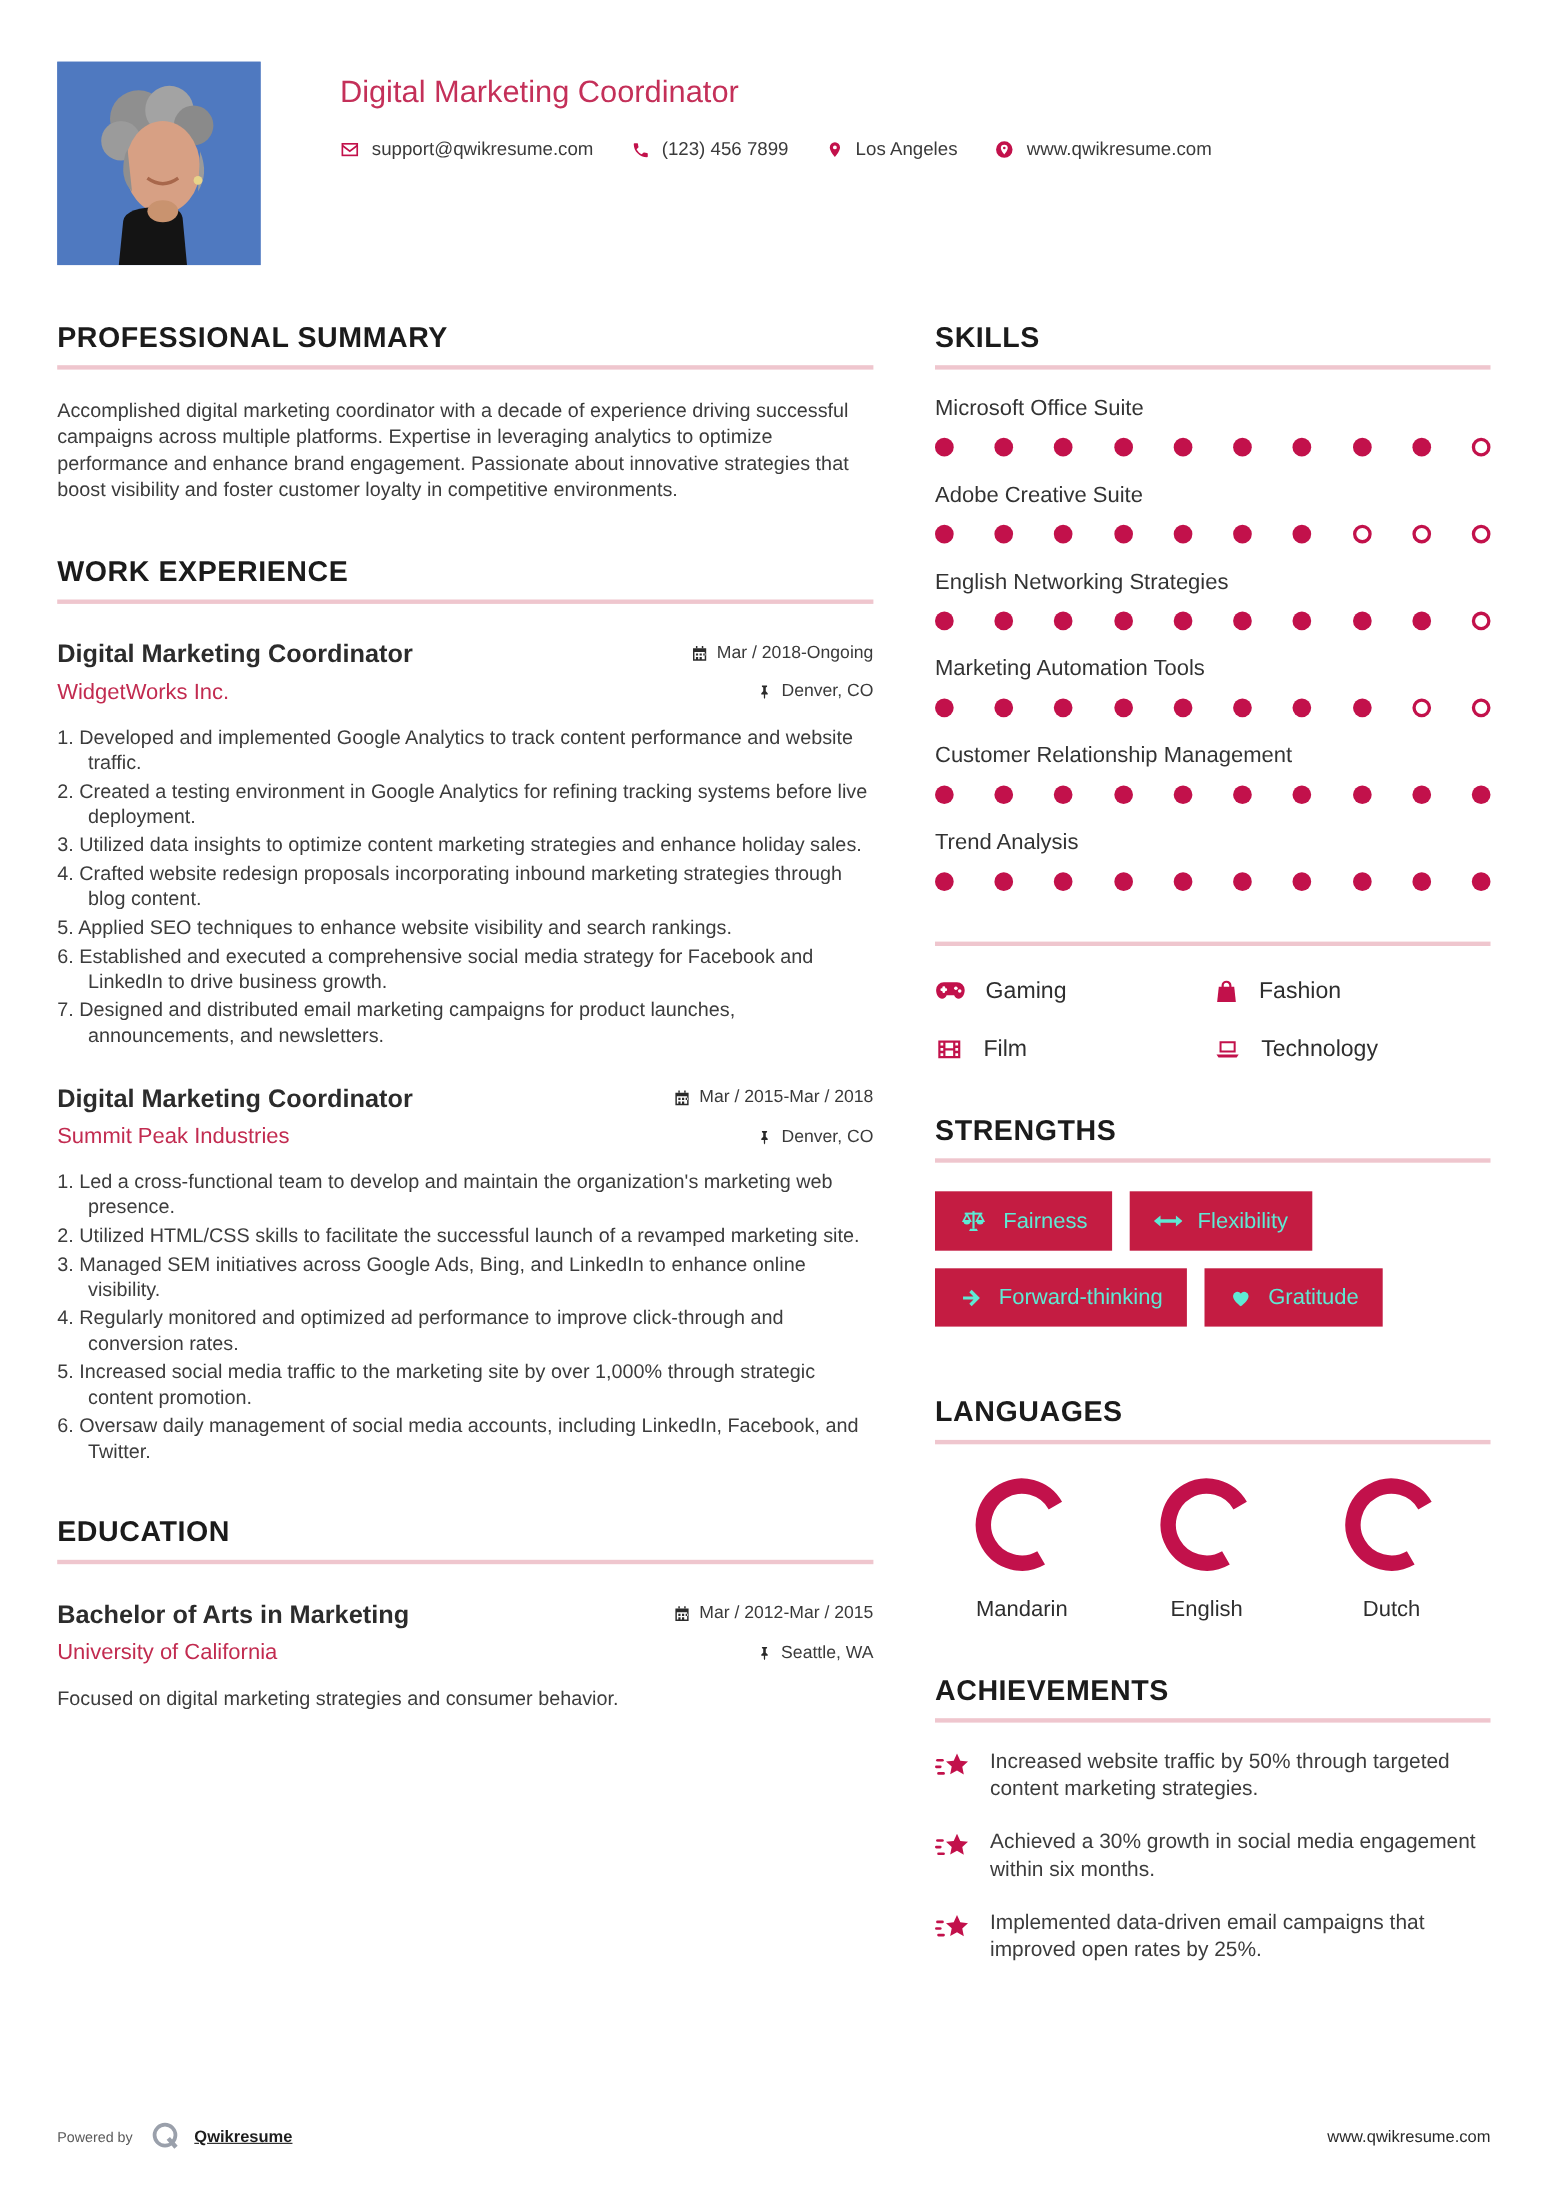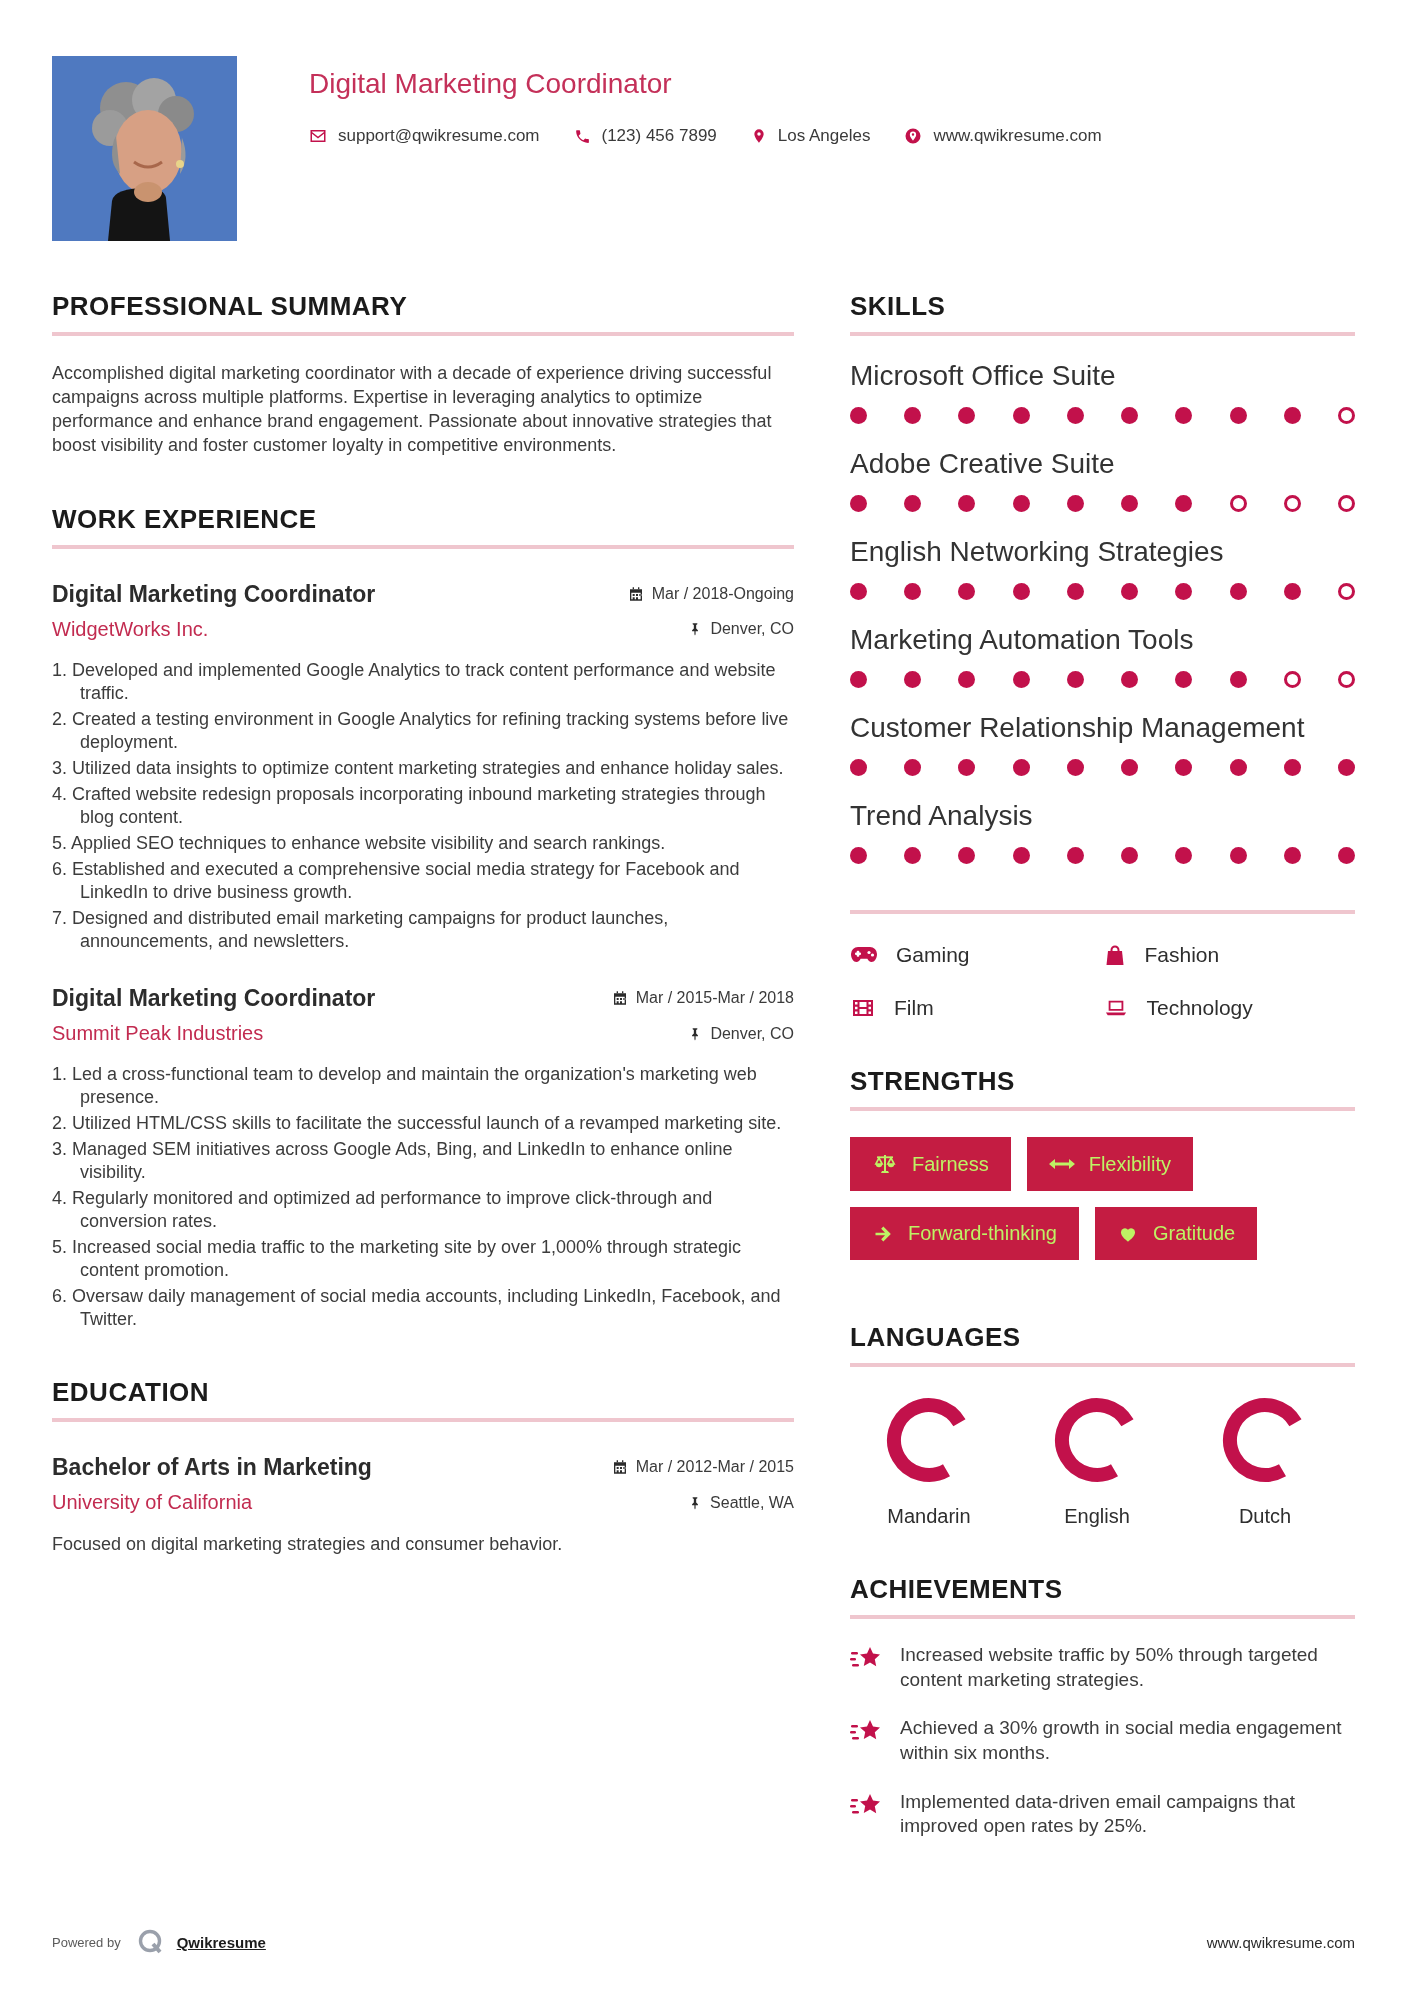--- a/index.html
+++ b/index.html
@@ -45,33 +45,33 @@
   ol.duties{list-style:none;margin:18px 0 0 0;padding:0;counter-reset:duty;}
   ol.duties li{
     counter-increment:duty;
     font-size:18px;line-height:1.28;color:#3c3c3c;
     padding-left:28px;text-indent:-28px;margin-bottom:3px;
   }
   ol.duties li::before{content:counter(duty) ". ";}
   
   .edu-note{font-size:18px;margin-top:20px;color:#3c3c3c;}
   
-  .skill-name{font-size:28px;color:#333;margin-top:24px;}
+  .skill-name{font-size:20px;color:#333;margin-top:24px;}
   .dots{display:flex;justify-content:space-between;margin-top:15px;}
   .dot{width:17px;height:17px;border-radius:50%;background:#c2114b;}
   .dot.hollow{background:#fff;border:3px solid #c2114b;}
   
   .interests-grid{display:grid;grid-template-columns:1fr 1fr;row-gap:28px;margin-top:28px;}
   .interest{display:flex;align-items:center;font-size:21px;color:#2e2e2e;}
   .interest .ic{color:#c2114b;margin-right:18px;display:inline-flex;}
   
   .strengths{display:flex;flex-wrap:wrap;margin-top:26px;}
   .badge{
     display:inline-flex;align-items:center;
-    background:#c41c42;color:#bef264;
+    background:#c41c42;color:#5eead4;
     font-size:20px;padding:15px 22px;margin:0 16px 16px 0;
   }
   .badge .ic{margin-right:14px;display:inline-flex;}
   
   .langs{display:flex;margin-top:30px;}
   .lang{width:158px;display:flex;flex-direction:column;align-items:center;margin-right:10px;}
   .lang-label{font-size:20px;color:#2e2e2e;margin-top:18px;}
   
   .ach{display:flex;align-items:flex-start;margin-top:24px;}
   .ach .ic{color:#c2114b;margin-right:16px;flex:0 0 auto;margin-top:2px;display:inline-flex;}

